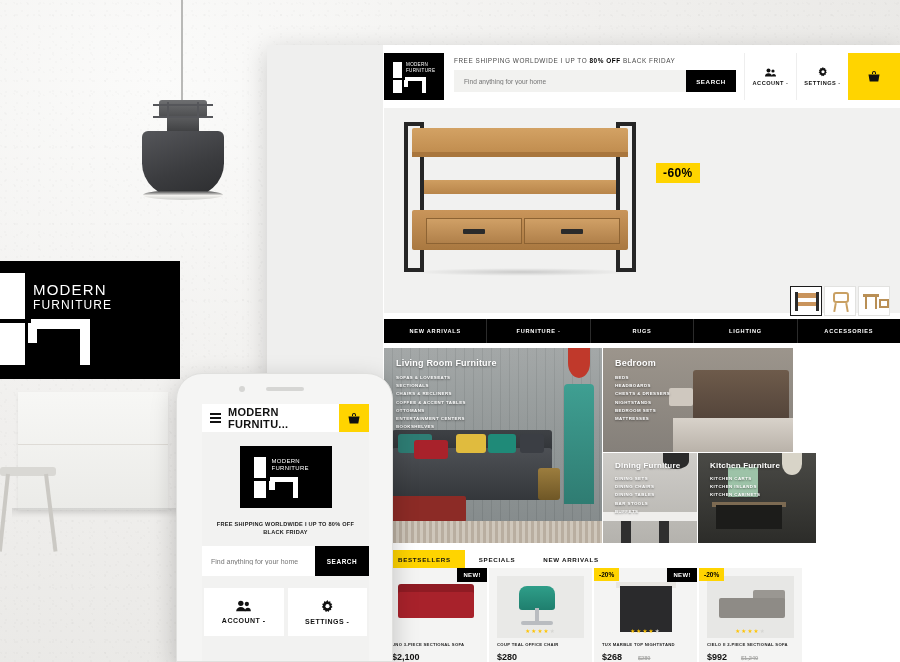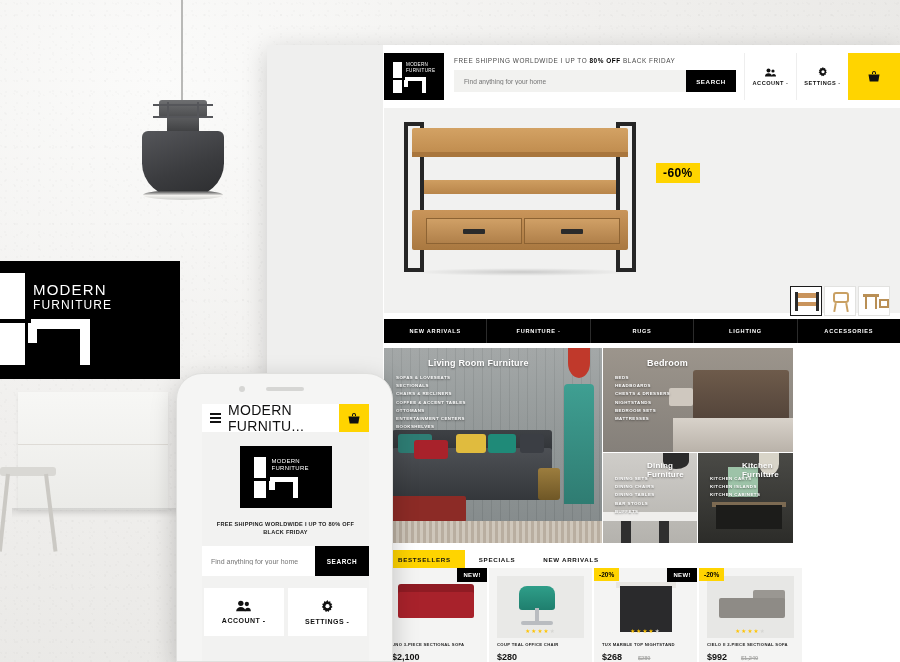--- a/index.html
+++ b/index.html
@@ -120,21 +120,21 @@
   
   .d-nav{position:absolute;left:117px;top:274px;width:516px;height:24px;background:#000;display:flex;}
   .nav-item{flex:1;color:#fff;font-size:5.6px;font-weight:bold;letter-spacing:.75px;
     display:flex;align-items:center;justify-content:center;border-right:1px solid #2b2b2b;cursor:pointer;}
   .nav-item:last-child{border-right:none;}
 
   
   .cat-grid{position:absolute;left:117px;top:303px;width:516px;height:195px;}
   .cat{position:absolute;overflow:hidden;}
   .cat h3{position:absolute;left:12px;top:10px;color:#fff;font-size:9px;font-weight:bold;
-    letter-spacing:.2px;text-shadow:0 1px 2px rgba(0,0,0,.45);margin-left:32px;}
+    letter-spacing:.2px;text-shadow:0 1px 2px rgba(0,0,0,.45);}
   .cat ul{position:absolute;left:12px;top:26px;list-style:none;}
   .cat li{color:#fff;font-size:4.4px;font-weight:bold;letter-spacing:.45px;line-height:8.2px;
     text-shadow:0 1px 2px rgba(0,0,0,.5);}
   .cat.sm h3{top:8px;font-size:8px;} .cat.sm ul{top:22px;}
 
   
   .cat-living{left:0;top:0;width:218px;height:195px;
     background:linear-gradient(180deg,#9fa3a3 0%,#8e9494 42%,#7d8384 100%);}
   .lr-wall{position:absolute;inset:0;background:repeating-linear-gradient(90deg,
       rgba(255,255,255,.05) 0 8px, rgba(0,0,0,.04) 8px 9px);}
@@ -163,21 +163,21 @@
   .bd-lamp{position:absolute;right:100px;top:40px;width:24px;height:18px;background:#cfc8bf;border-radius:2px;}
 
   
   .cat-dining{left:219px;top:105px;width:94px;height:90px;
     background:linear-gradient(180deg,#cfcdc9,#b4b2ad);}
   .dn-lamp{position:absolute;right:8px;top:0;width:26px;height:16px;background:#2b2b2b;border-radius:0 0 50% 50%;}
   .dn-counter{position:absolute;left:0;bottom:22px;width:94px;height:9px;background:#efeeec;}
   .dn-stool{position:absolute;bottom:0;width:10px;height:22px;background:#2f2f2f;}
 
   
-  .cat-kitchen{left:314px;top:105px;width:95px;height:90px;
+  .cat-kitchen{left:314px;top:105px;width:118px;height:90px;
     background:linear-gradient(180deg,#4a4a46,#2c2c29);padding-left:40px;}
   .kt-win{position:absolute;left:30px;top:14px;width:30px;height:30px;background:#9dc3a8;}
   .kt-isle{position:absolute;left:18px;bottom:14px;width:66px;height:24px;background:#1c1c1a;}
   .kt-top{position:absolute;left:14px;bottom:36px;width:74px;height:5px;background:#7c6a52;}
   .kt-pend{position:absolute;right:14px;top:0;width:20px;height:22px;background:#d8d4c8;border-radius:0 0 50% 50%;}
 
   
   .tabs{position:absolute;left:117px;top:505px;display:flex;gap:0;align-items:stretch;}
   .tab{font-size:6.2px;font-weight:bold;letter-spacing:.7px;padding:6px 14px;color:#111;cursor:pointer;}
   .tab.active{background:#ffd400;}
@@ -217,21 +217,21 @@
     background:#f5f5f4;border-radius:26px 26px 0 0;box-shadow:0 8px 26px rgba(0,0,0,.22);
     border:1px solid #e0e0de;overflow:hidden;}
   .ph-speaker{position:absolute;left:50%;top:13px;transform:translateX(-50%);
     width:38px;height:4px;border-radius:2px;background:#d6d6d4;}
   .ph-cam{position:absolute;left:50%;top:12px;transform:translateX(-46px);
     width:6px;height:6px;border-radius:50%;background:#d6d6d4;}
   .ph-screen{position:absolute;left:25px;top:30px;width:167px;height:259px;background:#f2f2f1;overflow:hidden;}
   .ph-header{height:28px;background:#fff;display:flex;align-items:center;}
   .ph-burger{width:26px;display:flex;flex-direction:column;gap:2.5px;align-items:center;justify-content:center;}
   .ph-burger i{display:block;width:11px;height:1.6px;background:#111;}
-  .ph-title{flex:1;font-size:14px;font-weight:normal;letter-spacing:.3px;color:#111;}
+  .ph-title{flex:1;font-size:11px;font-weight:bold;letter-spacing:.3px;color:#111;}
   .ph-cart{width:30px;height:28px;background:#ffd400;display:flex;align-items:center;justify-content:center;}
   .ph-logo{margin:14px auto 0;width:92px;height:62px;background:#000;position:relative;}
   .pl-1{position:absolute;left:14px;top:11px;width:12px;height:21px;background:#fff;}
   .pl-2{position:absolute;left:14px;top:35px;width:12px;height:17px;background:#fff;}
   .pl-3{position:absolute;left:29px;top:35px;width:6px;height:9px;background:#fff;}
   .pl-4{position:absolute;left:30px;top:31px;width:28px;height:5px;background:#fff;}
   .pl-5{position:absolute;left:53px;top:31px;width:5px;height:21px;background:#fff;}
   .pl-txt{position:absolute;left:32px;top:12px;color:#fff;font-size:6px;line-height:7.4px;letter-spacing:.3px;}
   .ph-promo{margin:12px 8px 0;text-align:center;font-size:5.6px;font-weight:bold;
     line-height:8px;color:#1c1c1c;letter-spacing:.25px;}

